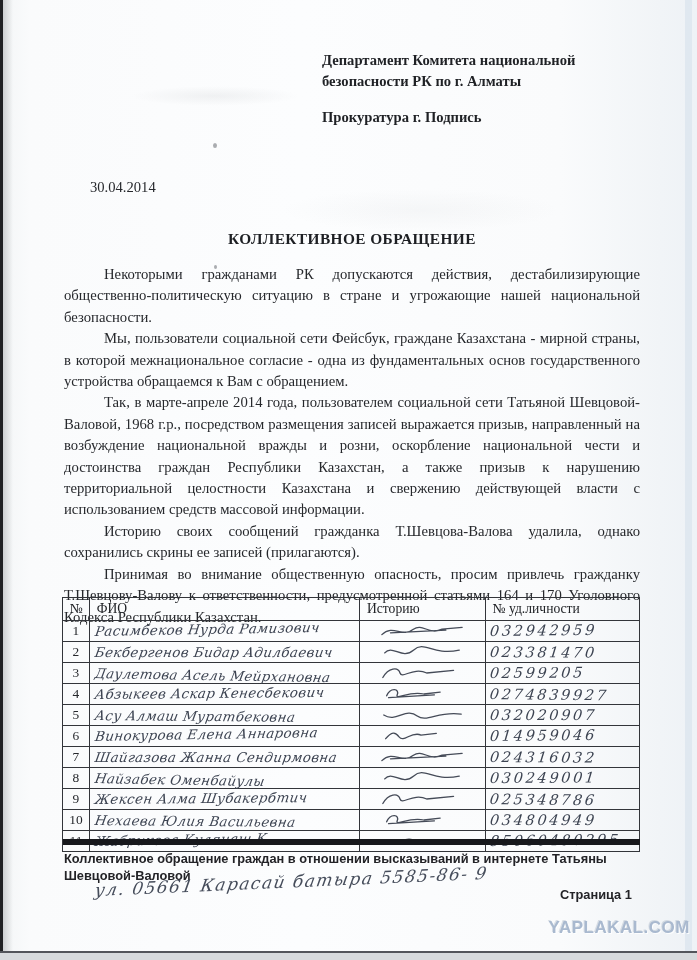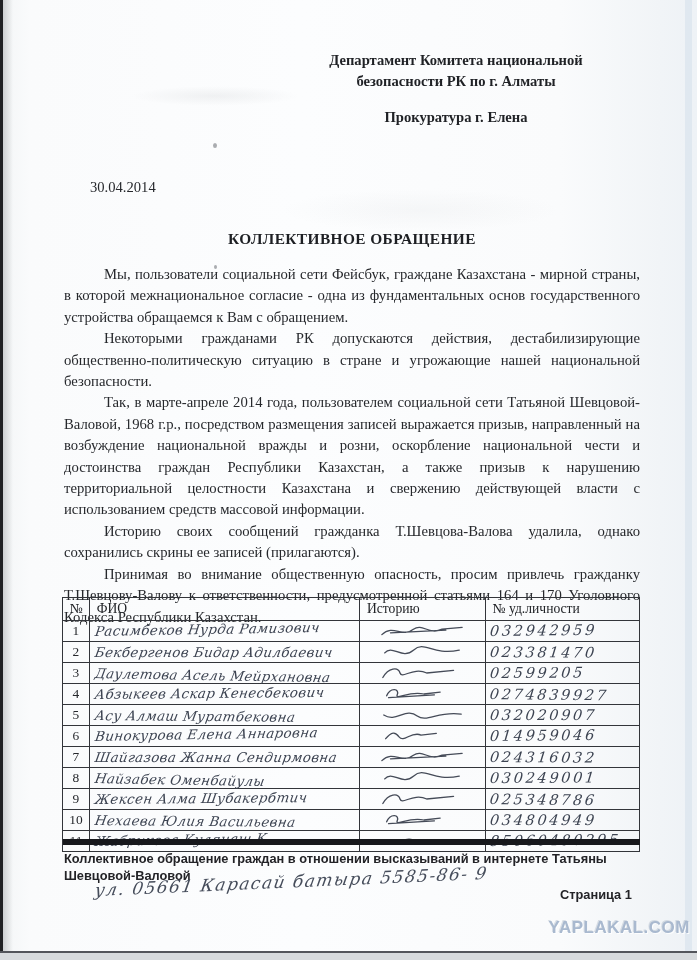--- a/index.html
+++ b/index.html
@@ -12,21 +12,21 @@
     font-family:"Liberation Serif", serif;color:#26282c;
   }
   .scan-left-edge{position:absolute;left:0;top:0;width:3px;height:100%;background:#202124;}
   .scan-left-shade{position:absolute;left:3px;top:0;width:10px;height:100%;
     background:linear-gradient(90deg,rgba(90,95,100,.25),rgba(90,95,100,0));}
   .scan-right-band{position:absolute;right:5px;top:0;width:7px;height:100%;background:rgba(190,208,226,.30);}
   .scan-bottom-line{position:absolute;left:0;top:951px;width:100%;height:2px;background:#53555b;}
   .scan-bottom-strip{position:absolute;left:0;top:953px;width:100%;height:7px;background:#d7dadd;}
   .speck{position:absolute;background:rgba(70,75,82,.45);border-radius:50%;}
 
-  .recipients{position:absolute;left:322px;top:50px;width:268px;text-align:center;}
+  .recipients{position:absolute;left:322px;top:50px;width:268px;text-align:left;}
   .recipients p{margin:0 0 15px 0;font-weight:bold;font-size:14.6px;line-height:21px;color:#1f2125;}
   .doc-date{position:absolute;left:64px;top:179px;font-size:14.6px;margin-left:26px;}
   .doc-title{position:absolute;left:64px;top:230px;width:576px;margin:0;text-align:center;
     font-size:15.4px;font-weight:bold;letter-spacing:.4px;color:#1d1f23;}
   .body-text{position:absolute;left:64px;top:264px;width:576px;}
   .body-text p{margin:0;font-size:14.7px;line-height:21.4px;text-align:justify;text-indent:40px;color:#26282c;}
 
   .sign-table{position:absolute;left:62px;top:597px;width:578px;border-collapse:collapse;
     border:1.6px solid #2a2c30;}
   .sign-table th,.sign-table td{border:1px solid #33353a;padding:0;}
@@ -64,30 +64,30 @@
 
 <div class="page">
   <div class="scan-left-edge"></div>
   <div class="scan-left-shade"></div>
   <div class="scan-right-band"></div>
   <div class="speck" style="left:213px;top:143px;width:4px;height:5px;"></div>
   <div class="speck" style="left:214px;top:265px;width:3px;height:4px;"></div>
 
   <div class="recipients">
     <p>Департамент Комитета национальной безопасности РК по г. Алматы</p>
-    <p>Прокуратура г. Елена</p>
+    <p>Прокуратура г. Подпись</p>
   </div>
 
   <div class="doc-date">30.04.2014</div>
 
   <h1 class="doc-title">КОЛЛЕКТИВНОЕ ОБРАЩЕНИЕ</h1>
 
   <div class="body-text">
+    <p>Некоторыми гражданами РК допускаются действия, дестабилизирующие общественно-политическую ситуацию в стране и угрожающие нашей национальной безопасности.</p>
     <p>Мы, пользователи социальной сети Фейсбук, граждане Казахстана - мирной страны, в которой межнациональное согласие - одна из фундаментальных основ государственного устройства обращаемся к Вам с обращением.</p>
-    <p>Некоторыми гражданами РК допускаются действия, дестабилизирующие общественно-политическую ситуацию в стране и угрожающие нашей национальной безопасности.</p>
     <p>Так, в марте-апреле 2014 года, пользователем социальной сети Татьяной Шевцовой-Валовой, 1968 г.р., посредством размещения записей выражается призыв, направленный на возбуждение национальной вражды и розни, оскорбление национальной чести и достоинства граждан Республики Казахстан, а также призыв к нарушению территориальной целостности Казахстана и свержению действующей власти с использованием средств массовой информации.</p>
     <p>Историю своих сообщений гражданка Т.Шевцова-Валова удалила, однако сохранились скрины ее записей (прилагаются).</p>
     <p>Принимая во внимание общественную опасность, просим привлечь гражданку Т.Шевцову-Валову к ответственности, предусмотренной статьями 164 и 170 Уголовного Кодекса Республики Казахстан.</p>
   </div>
 
   <table class="sign-table">
     <colgroup>
         <col style="width:26px">
         <col style="width:270px">
         <col style="width:126px">

